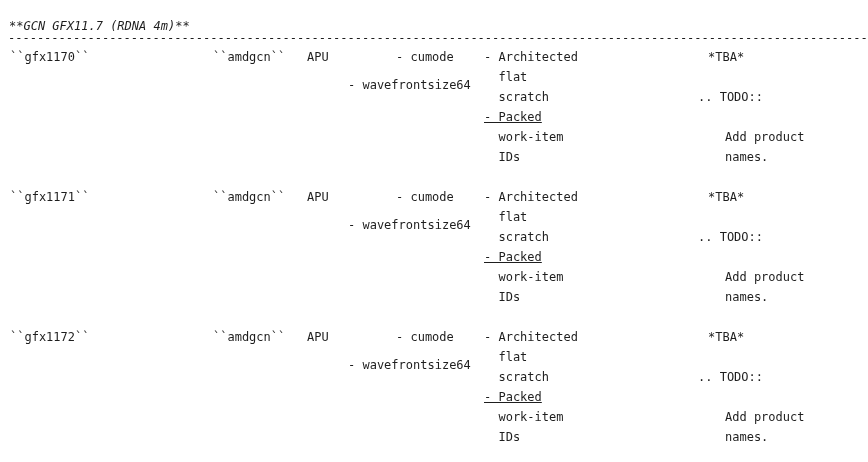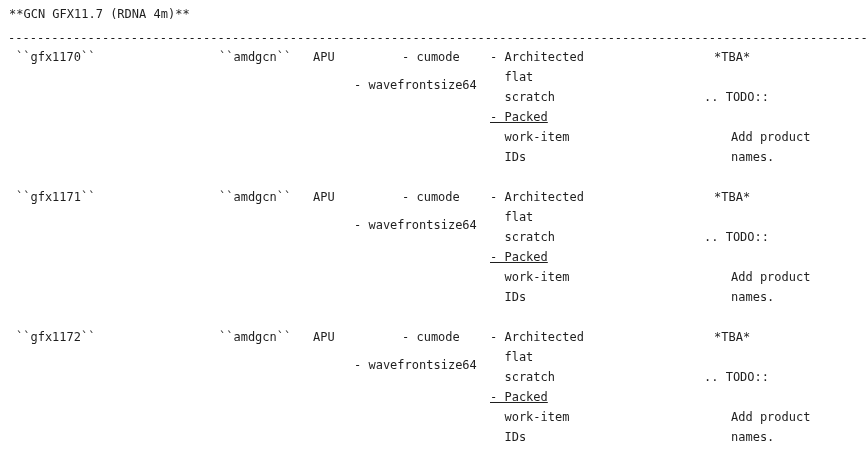--- a/index.html
+++ b/index.html
@@ -24,21 +24,21 @@
   .sep-wrap {
     position: absolute;
     left: 8px;
     top: 28px;
     right: 0;
     height: 20px;
     overflow: hidden;
   }
   .row {
     position: absolute;
-    left: 6px;
+    left: 0;
     width: 720px;
     height: 140px;
   }
   .row .t   { left: 10px;  top: 0; }
   .row .tr  { left: 213px; top: 0; }
   .row .k   { left: 307px; top: 0; text-align: center; }
   .row .f0  { left: 348px; top: 0; margin-left: 48px; }
   .row .f1  { left: 348px; top: 20px; margin-top: 8px; }
   .row .p0  { left: 484px; top: 0; }
   .row .p1  { left: 484px; top: 20px; }
@@ -47,21 +47,21 @@
   .row .p4  { left: 484px; top: 80px; }
   .row .p5  { left: 484px; top: 100px; }
   .row .st  { left: 708px; top: 0; }
   .row .td  { left: 698px; top: 40px; }
   .row .tb0 { left: 725px; top: 80px; }
   .row .tb1 { left: 725px; top: 100px; }
 </style>
 </head>
 <body>
 
-<div class="abs" style="left:9px; top:4px;">**GCN GFX11.7 (RDNA 4m)**</div>
+<div class="abs" style="left:9px; top:16px;font-style:italic;">**GCN GFX11.7 (RDNA 4m)**</div>
 
 <div class="sep-wrap">
   <span class="abs" style="left:0; top:0;">-----------------------------------------------------------------------------------------------------------------------------</span>
 </div>
 
 <div class="row" style="top:47px;">
   <span class="abs t">``gfx1170``</span>
   <span class="abs tr">``amdgcn``</span>
   <span class="abs k">APU</span>
   <span class="abs f0">- cumode</span>

